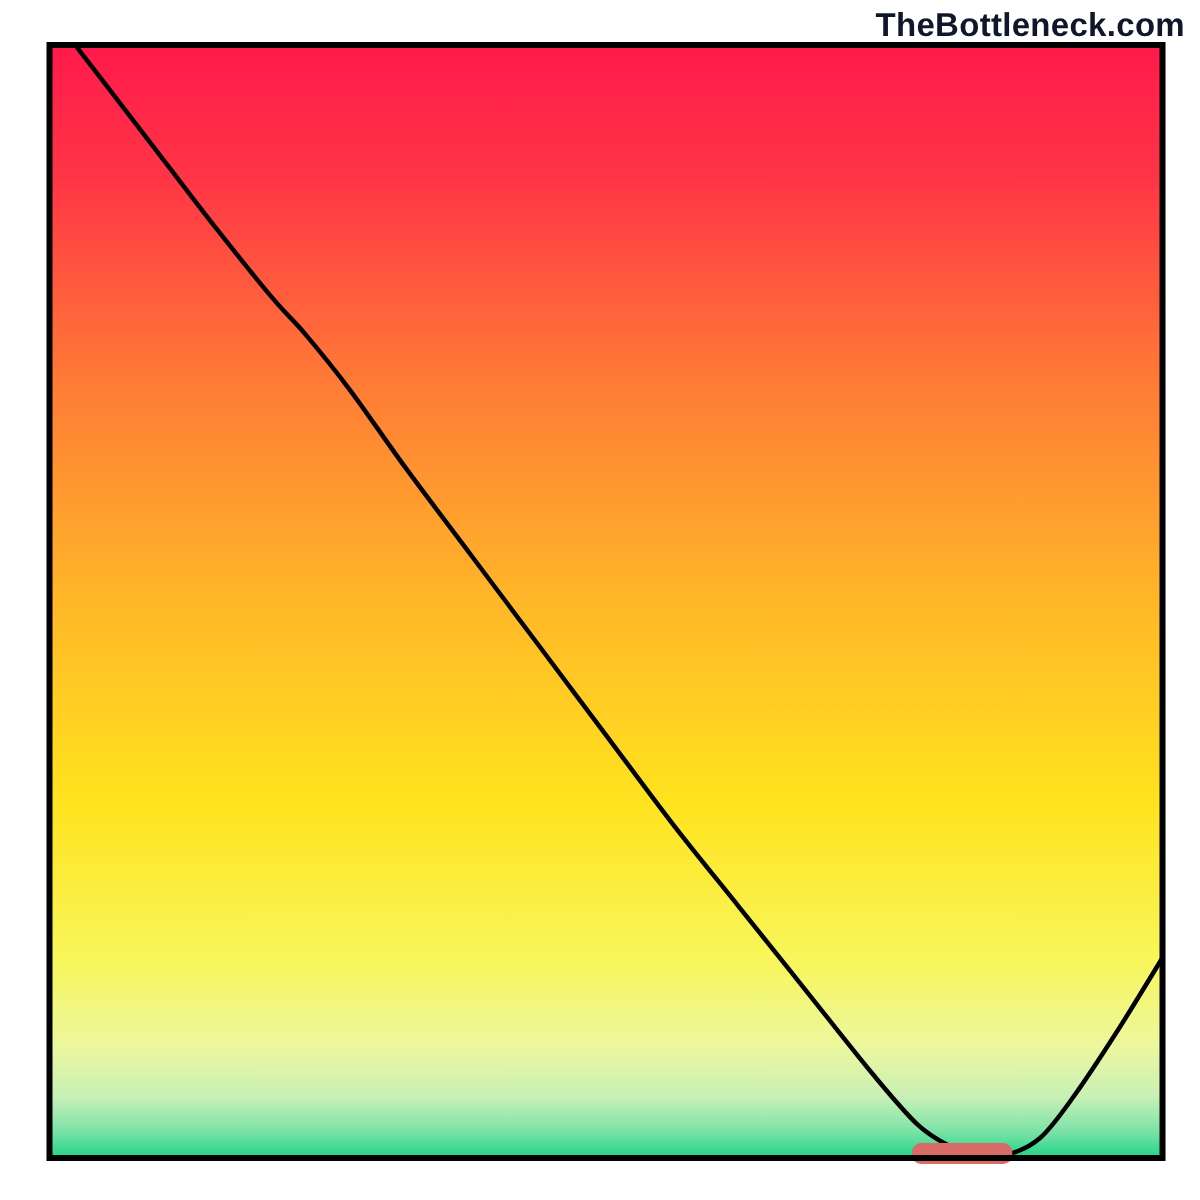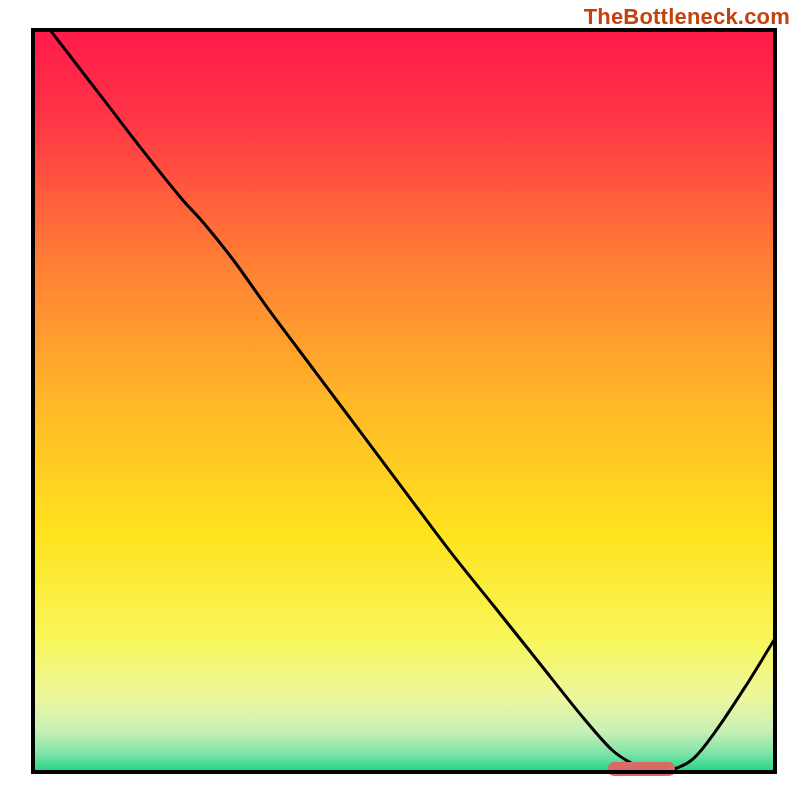--- a/index.html
+++ b/index.html
@@ -14,21 +14,21 @@
     position: relative;
     width: 800px;
     height: 800px;
   }
   .watermark {
     position: absolute;
     top: 4px;
     right: 10px;
     font-size: 22px;
     font-weight: 600;
-    color: #c2410c;
+    color: #0f172a;
     letter-spacing: 0.2px;
     z-index: 20;
     user-select: none;
   }
   svg { display: block; }
 </style>
 </head>
 <body>
 <div class="wrap">
 

